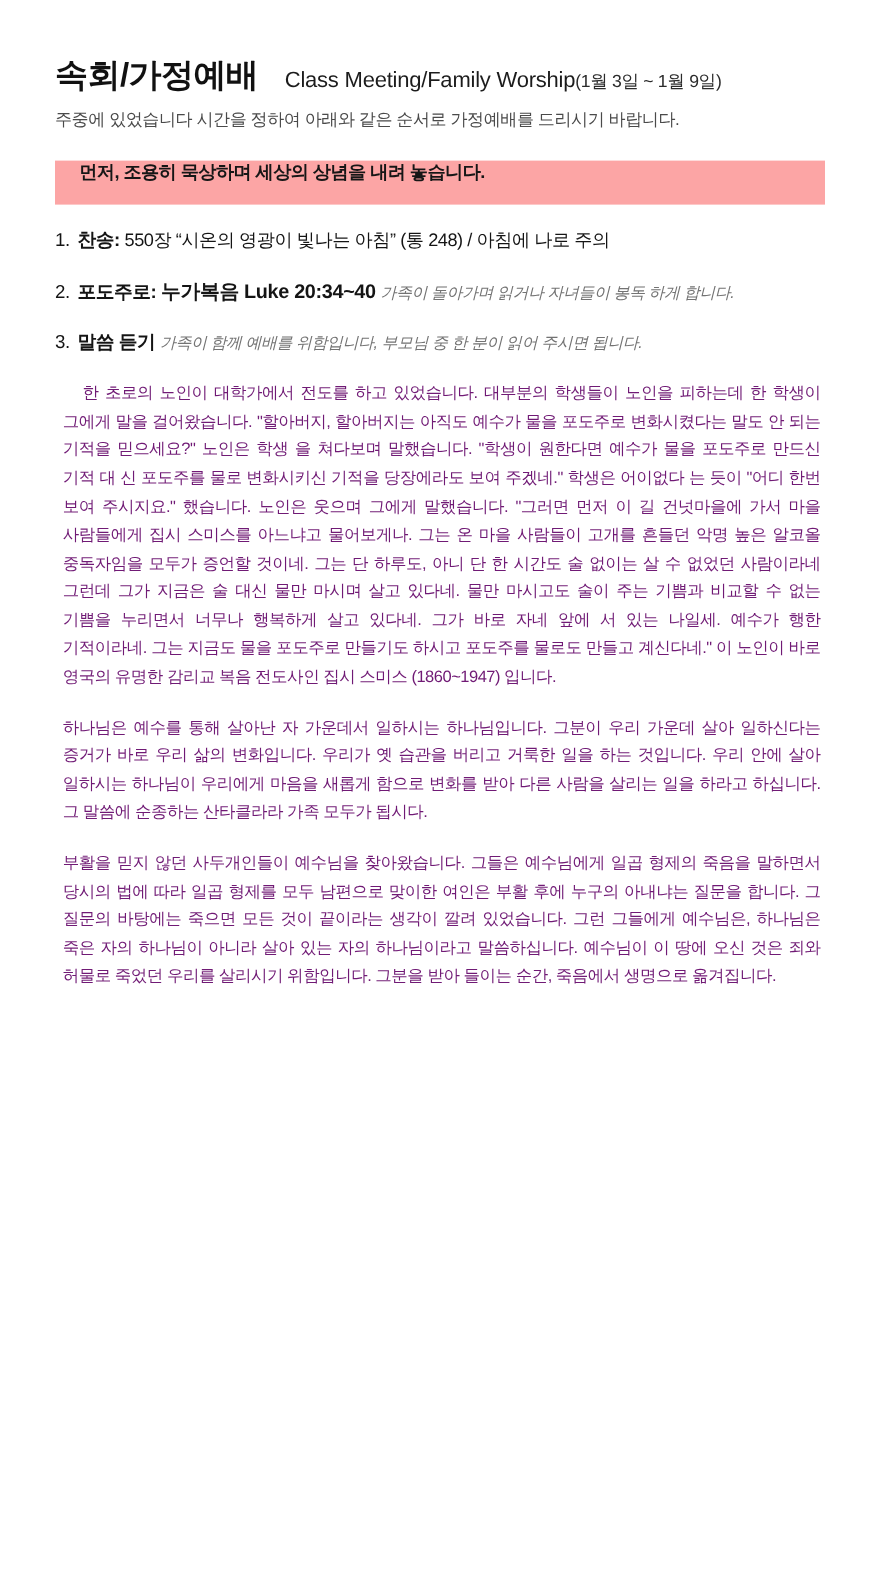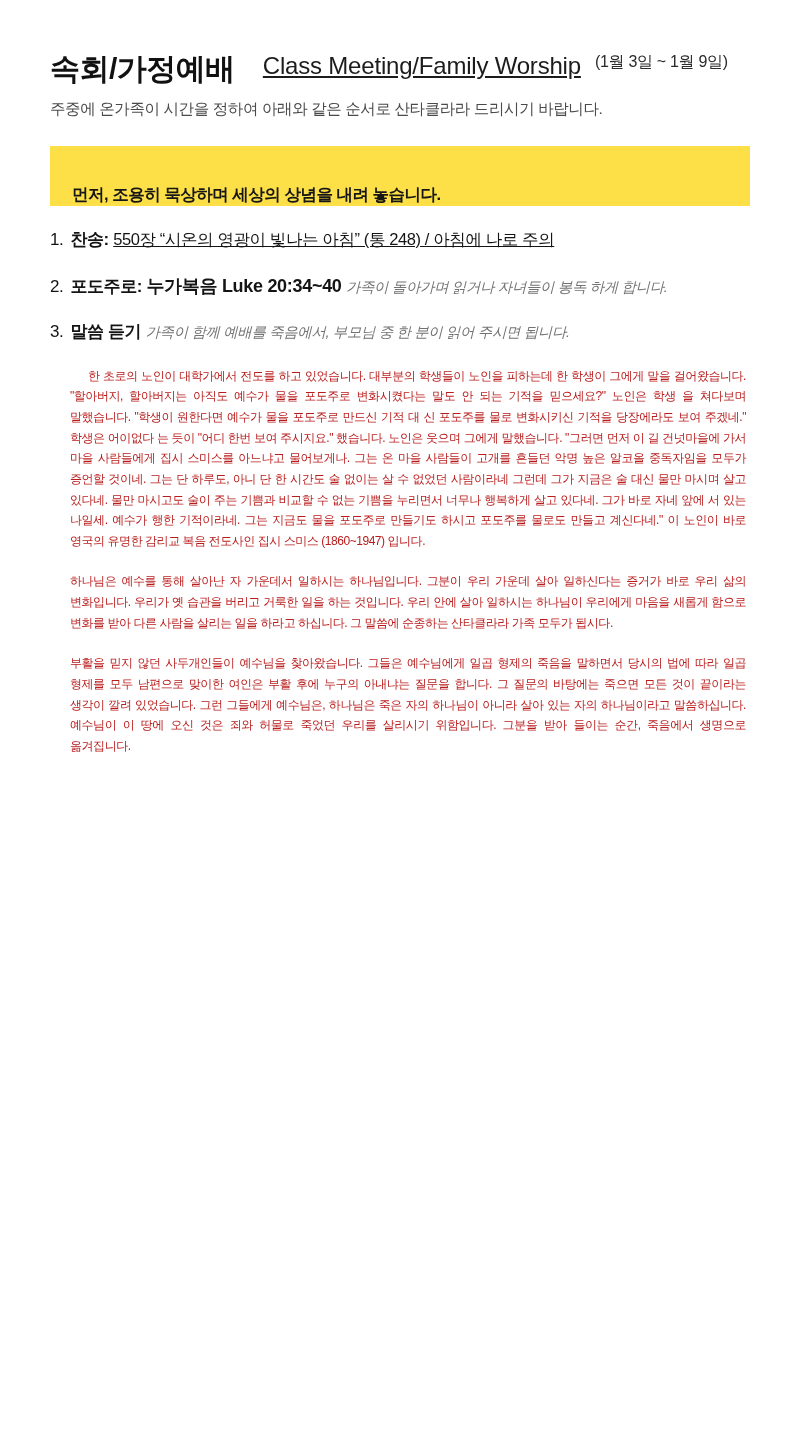--- a/index.html
+++ b/index.html
@@ -18,59 +18,58 @@
     width: 800px;
     min-height: 1446px;
     box-sizing: border-box;
     padding: 40px 50px 30px 50px;
     position: relative;
   }
 
   
   .title-row {
     display: flex;
-    align-items: flex-start;
+    align-items: flex-end;
     flex-wrap: wrap;
-    gap: 14px;
+    gap: 0;
     margin-top: 12px;
   }
   .title-ko {
     font-size: 30px;
     font-weight: bold;
     letter-spacing: -0.5px;
     color: #111111;
     line-height: 1.1;
   }
   .title-en {
-    font-size: 24px;
+    font-size: 20px;
     font-weight: normal;
     color: #1c1c1c;
-    margin-left: 14px;
+    margin-left: 24px;
     letter-spacing: -0.2px;
-    text-decoration: underline;
   }
   .title-range {
     font-size: 16px;
     color: #2b2b2b;
     letter-spacing: -0.3px;
   }
   .subtitle {
     margin-top: 14px;
     font-size: 15.5px;
     color: #4a4a4a;
     letter-spacing: -0.4px;
   }
 
   
   .banner {
     margin-top: 26px;
-    background: #fde047;
-    height: 60px;
+    background: #fca5a5;
+    height: 40px;
     display: flex;
-    align-items: flex-end;
+    align-items: flex-start;
     padding-left: 22px;
     box-sizing: border-box;
   }
   .banner-text {
     font-size: 16.5px;
     font-weight: bold;
     color: #161616;
     letter-spacing: -0.5px;
   }
 
@@ -104,53 +103,52 @@
     letter-spacing: -0.3px;
   }
   .note-italic {
     font-size: 14.5px;
     font-style: italic;
     color: #737373;
     letter-spacing: -0.4px;
   }
   .hymn-text {
     font-size: 16.5px;
-    text-decoration: underline;
   }
 
   
   .body-copy {
     margin-top: 18px;
     padding: 0 4px 0 4px;
   }
   .para {
-    font-size: 12px;
+    font-size: 15px;
     line-height: 1.72;
-    color: #b91c1c;
+    color: #701a75;
     letter-spacing: -0.45px;
     text-align: justify;
-    margin: 0 0 20px 16px;
+    margin: 0 0 20px 3px;
     word-break: keep-all;
   }
   .para.indent {
     text-indent: 18px;
   }
 </style>
 </head>
 <body>
 
 <div class="page">
 
   <div class="title-row">
     <span class="title-ko">속회/가정예배</span>
     <span class="title-en">Class Meeting/Family Worship</span>
     <span class="title-range">(1월 3일 ~ 1월 9일)</span>
   </div>
 
-  <div class="subtitle">주중에 온가족이 시간을 정하여 아래와 같은 순서로 산타클라라 드리시기 바랍니다.</div>
+  <div class="subtitle">주중에 있었습니다 시간을 정하여 아래와 같은 순서로 가정예배를 드리시기 바랍니다.</div>
 
   <div class="banner">
     <span class="banner-text">먼저, 조용히 묵상하며 세상의 상념을 내려 놓습니다.</span>
   </div>
 
   <div class="items">
 
     <div class="item">
       <span class="item-num">1.</span>
       <span class="item-body">
@@ -165,21 +163,21 @@
         <span class="lbl-bold">포도주로:</span>
         <span class="verse-main">누가복음 Luke 20:34~40</span>
         <span class="note-italic">가족이 돌아가며 읽거나 자녀들이 봉독 하게 합니다.</span>
       </span>
     </div>
 
     <div class="item">
       <span class="item-num">3.</span>
       <span class="item-body">
         <span class="lbl-bold">말씀 듣기</span>
-        <span class="note-italic">가족이 함께 예배를 죽음에서, 부모님 중 한 분이 읽어 주시면 됩니다.</span>
+        <span class="note-italic">가족이 함께 예배를 위함입니다, 부모님 중 한 분이 읽어 주시면 됩니다.</span>
       </span>
     </div>
 
   </div>
 
   <div class="body-copy">
     <p class="para indent">한 초로의 노인이 대학가에서 전도를 하고 있었습니다. 대부분의 학생들이 노인을 피하는데 한 학생이 그에게 말을 걸어왔습니다. "할아버지, 할아버지는 아직도 예수가 물을 포도주로 변화시켰다는 말도 안 되는 기적을 믿으세요?" 노인은 학생 을 쳐다보며 말했습니다. "학생이 원한다면 예수가 물을 포도주로 만드신 기적 대 신 포도주를 물로 변화시키신 기적을 당장에라도 보여 주겠네." 학생은 어이없다 는 듯이 "어디 한번 보여 주시지요." 했습니다. 노인은 웃으며 그에게 말했습니다. "그러면 먼저 이 길 건넛마을에 가서 마을 사람들에게 집시 스미스를 아느냐고 물어보게나. 그는 온 마을 사람들이 고개를 흔들던 악명 높은 알코올 중독자임을 모두가 증언할 것이네. 그는 단 하루도, 아니 단 한 시간도 술 없이는 살 수 없었던 사람이라네 그런데 그가 지금은 술 대신 물만 마시며 살고 있다네. 물만 마시고도 술이 주는 기쁨과 비교할 수 없는 기쁨을 누리면서 너무나 행복하게 살고 있다네. 그가 바로 자네 앞에 서 있는 나일세. 예수가 행한 기적이라네. 그는 지금도 물을 포도주로 만들기도 하시고 포도주를 물로도 만들고 계신다네." 이 노인이 바로 영국의 유명한 감리교 복음 전도사인 집시 스미스 (1860~1947) 입니다.</p>
     <p class="para">하나님은 예수를 통해 살아난 자 가운데서 일하시는 하나님입니다. 그분이 우리 가운데 살아 일하신다는 증거가 바로 우리 삶의 변화입니다. 우리가 옛 습관을 버리고 거룩한 일을 하는 것입니다. 우리 안에 살아 일하시는 하나님이 우리에게 마음을 새롭게 함으로 변화를 받아 다른 사람을 살리는 일을 하라고 하십니다. 그 말씀에 순종하는 산타클라라 가족 모두가 됩시다.</p>
     <p class="para">부활을 믿지 않던 사두개인들이 예수님을 찾아왔습니다. 그들은 예수님에게 일곱 형제의 죽음을 말하면서 당시의 법에 따라 일곱 형제를 모두 남편으로 맞이한 여인은 부활 후에 누구의 아내냐는 질문을 합니다. 그 질문의 바탕에는 죽으면 모든 것이 끝이라는 생각이 깔려 있었습니다. 그런 그들에게 예수님은, 하나님은 죽은 자의 하나님이 아니라 살아 있는 자의 하나님이라고 말씀하십니다. 예수님이 이 땅에 오신 것은 죄와 허물로 죽었던 우리를 살리시기 위함입니다. 그분을 받아 들이는 순간, 죽음에서 생명으로 옮겨집니다.</p>
   </div>

